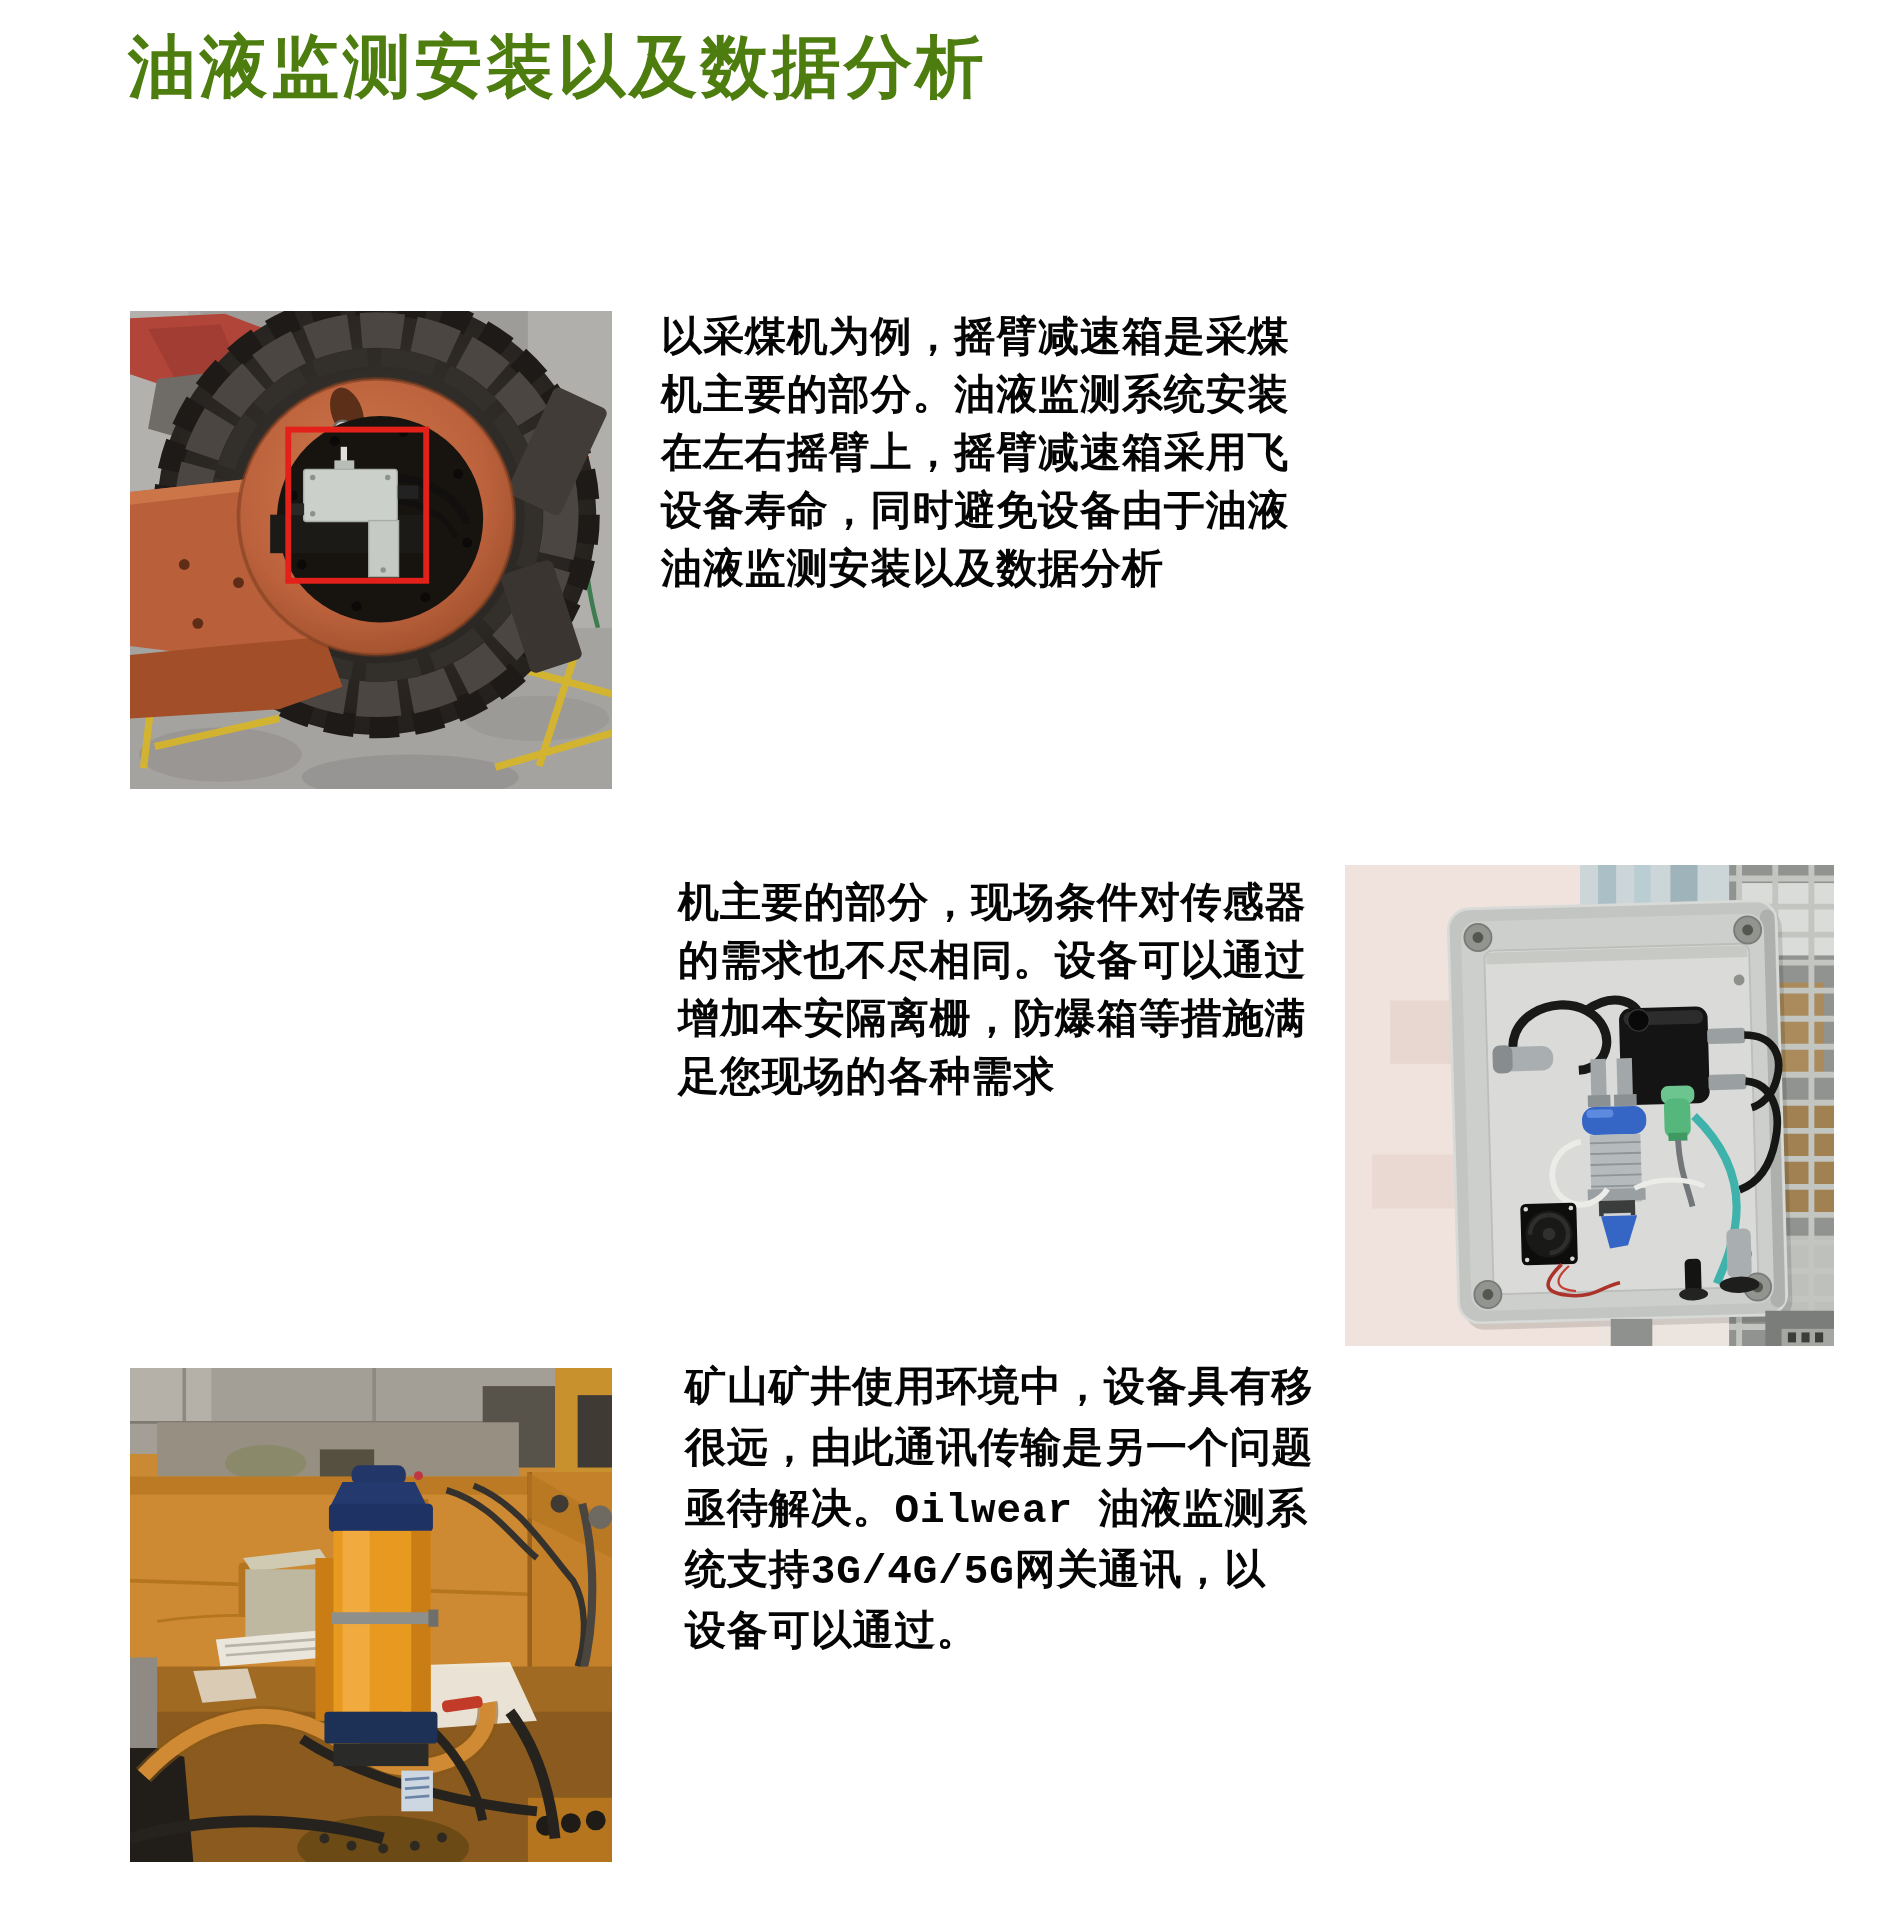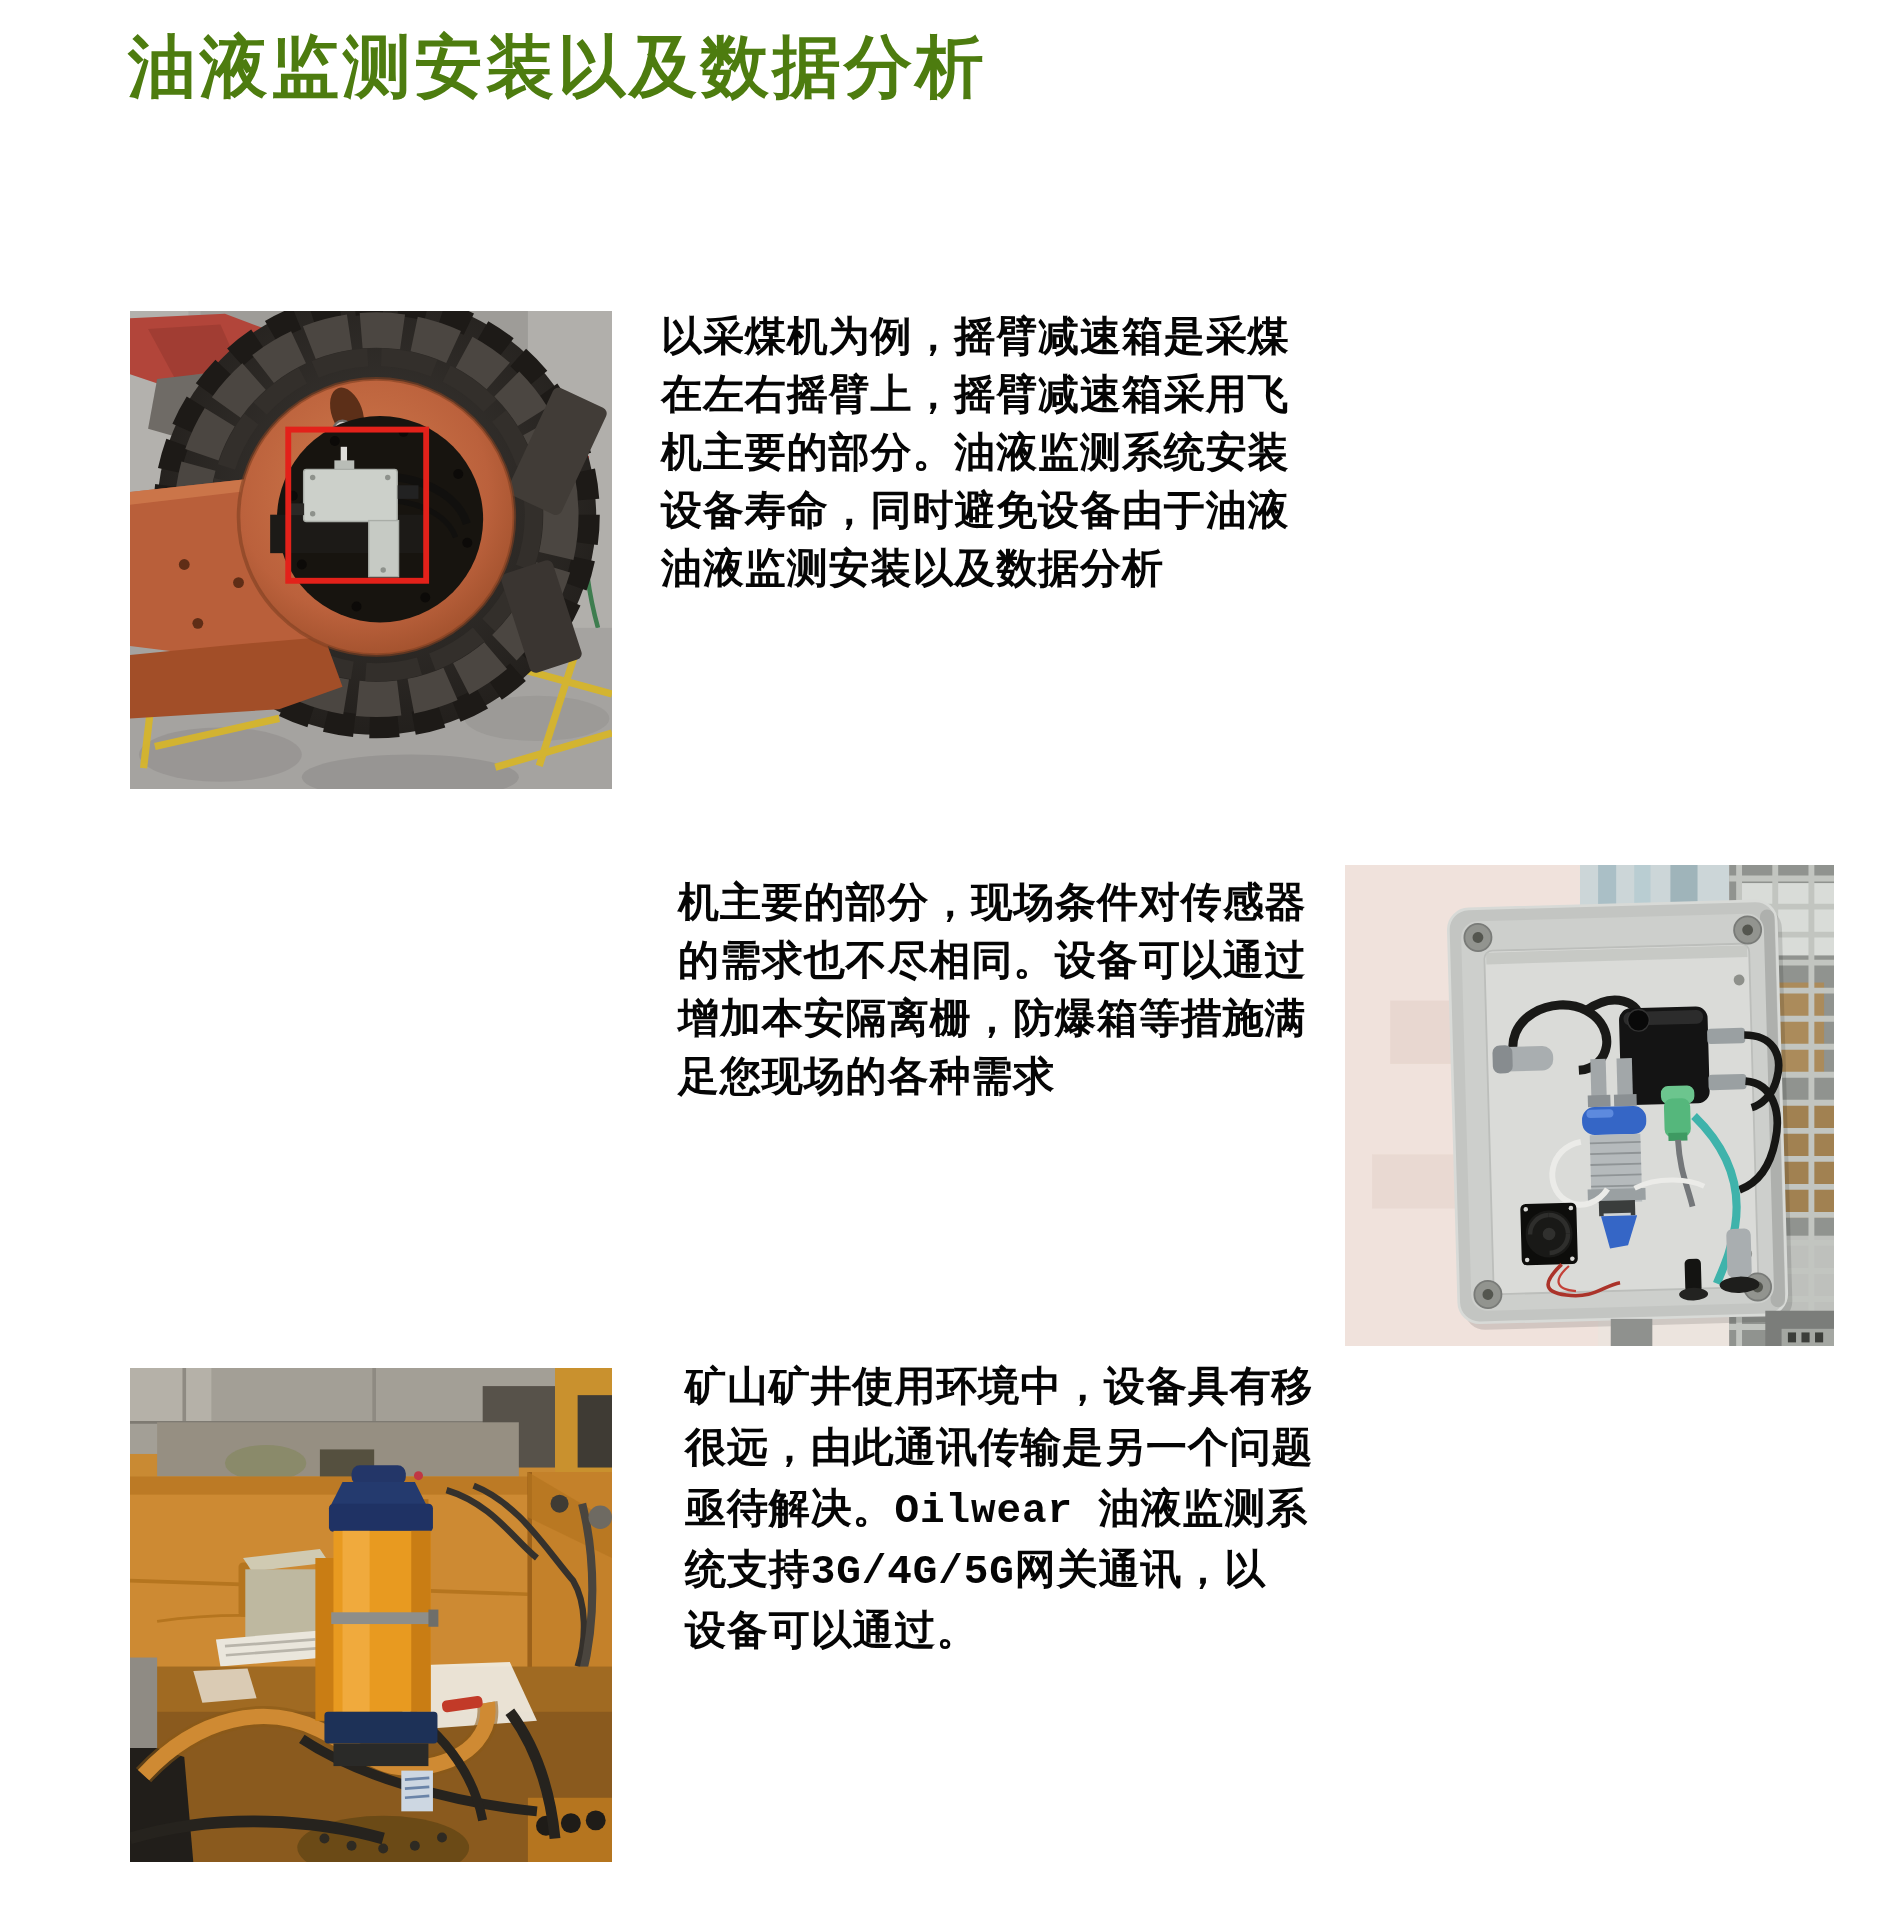--- a/index.html
+++ b/index.html
@@ -146,22 +146,22 @@
       <rect x="345" y="425" width="40" height="26" fill="#2a2825"></rect>
       <rect x="592" y="385" width="46" height="30" fill="#222222"></rect>
     </g>
 
     <rect x="350" y="262" width="305" height="334" fill="none" stroke="#e3211a" stroke-width="13"></rect>
   </svg>
 </div>
 
 <div class="para para-1">
   <div class="tline">以采煤机为例，摇臂减速箱是采煤</div>
+  <div class="tline">机主要的部分。油液监测系统安装</div>
   <div class="tline">在左右摇臂上，摇臂减速箱采用飞</div>
-  <div class="tline">机主要的部分。油液监测系统安装</div>
   <div class="tline">设备寿命，同时避免设备由于油液</div>
   <div class="tline">油液监测安装以及数据分析</div>
 </div>
 
 <div class="para para-2">
   <div class="tline">机主要的部分，现场条件对传感器</div>
   <div class="tline">的需求也不尽相同。设备可以通过</div>
   <div class="tline">增加本安隔离栅，防爆箱等措施满</div>
   <div class="tline">足您现场的各种需求</div>
 </div>

